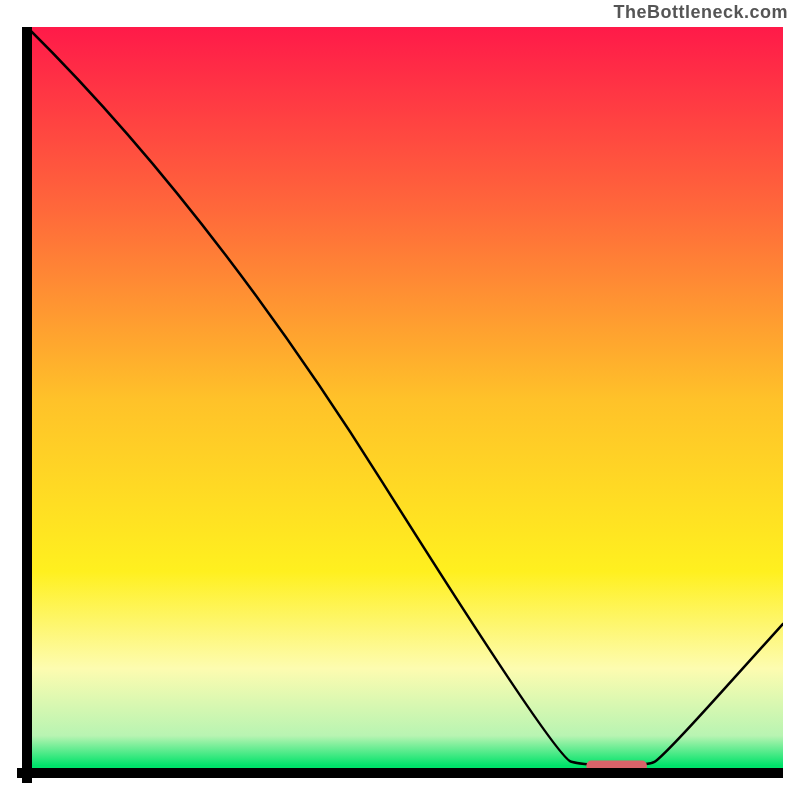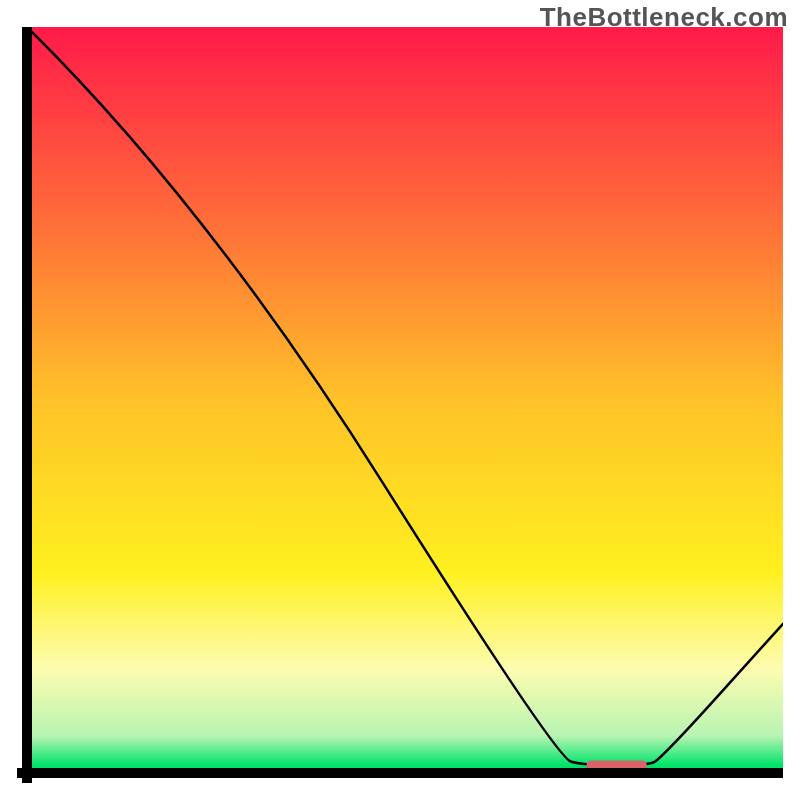--- a/index.html
+++ b/index.html
@@ -12,21 +12,21 @@
   }
   .chart-container {
     position: relative;
     width: 800px;
     height: 800px;
   }
   .watermark {
     position: absolute;
     top: 2px;
     right: 12px;
-    font-size: 26px;
+    font-size: 18px;
     font-weight: 600;
     color: #555555;
     letter-spacing: 0.5px;
   }
   svg.plot {
     position: absolute;
     left: 17px;
     top: 27px;
     width: 766px;
     height: 756px;

